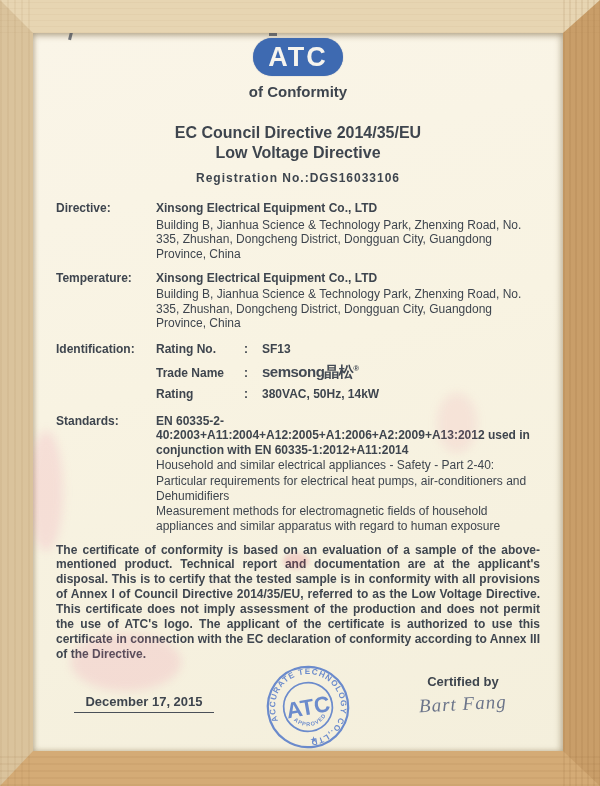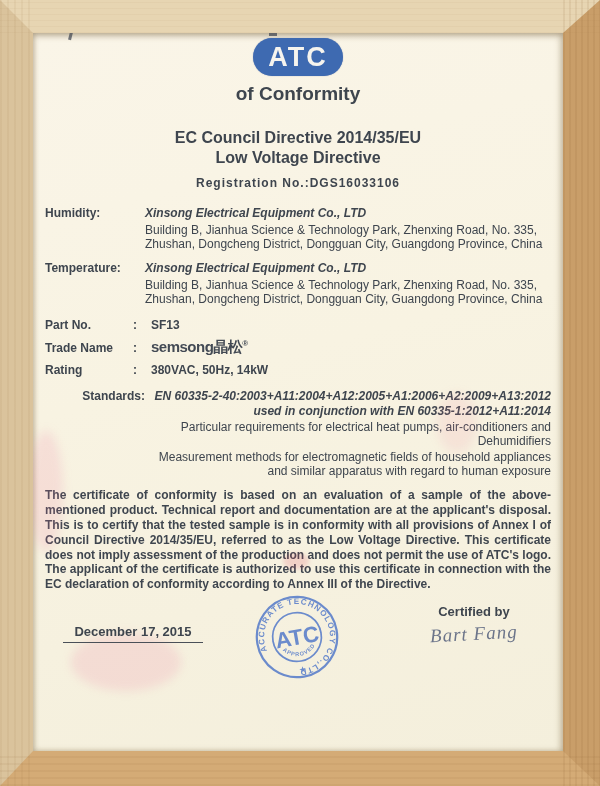--- a/index.html
+++ b/index.html
@@ -22,21 +22,21 @@
     background:repeating-linear-gradient(90deg, rgba(120,75,30,.18) 0 2px, rgba(255,255,255,0) 2px 6px); }
   .grain.top   { top:0; left:0; right:0; height:33px;
     background:repeating-linear-gradient(0deg, rgba(150,110,60,.10) 0 1px, rgba(255,255,255,0) 1px 6px); }
   .grain.bottom{ bottom:0; left:0; right:0; height:35px;
     background:repeating-linear-gradient(0deg, rgba(130,85,40,.14) 0 2px, rgba(255,255,255,0) 2px 7px); }
 
   .paper {
     position:absolute; left:33px; top:33px; right:37px; bottom:35px;
     background:linear-gradient(165deg,#faf5e8 0%, #f8f3e2 45%, #f4efdc 100%);
     box-shadow: inset 0 3px 6px rgba(110,85,50,.35), inset -3px 0 6px rgba(110,85,50,.22), inset 2px 0 4px rgba(110,85,50,.15);
-    padding:0 12px; overflow:hidden; color:#3e454e;
+    padding:0 23px; overflow:hidden; color:#3e454e;
   }
 
   
   .stain { position:absolute; border-radius:50%; filter:blur(5px); pointer-events:none; }
   .stain.s1 { left:-4px; top:398px; width:34px; height:120px; background:rgba(236,120,160,.16); }
   .stain.s2 { left:38px; top:600px; width:110px; height:58px; background:rgba(240,120,160,.17); }
   .stain.s3 { left:404px; top:360px; width:40px; height:60px; background:rgba(236,120,160,.12); }
   .stain.s4 { left:250px; top:520px; width:26px; height:16px; background:rgba(220,60,90,.18); filter:blur(2px); }
   .tick { position:absolute; background:rgba(70,75,85,.75); }
   .tick.t1 { left:36px; top:-1px; width:3px; height:8px; transform:rotate(14deg); }
@@ -44,42 +44,42 @@
 
   
   .logo-pill {
     position:relative; z-index:2; width:90px; height:38px; margin:5px auto 0;
     background:#3e6ab1; border-radius:19px; display:flex; align-items:center; justify-content:center;
     box-shadow:0 0 1px rgba(40,70,140,.6);
   }
   .logo-pill span { color:#f6f4ee; font-weight:bold; font-size:27px; letter-spacing:2px; line-height:1; }
   .cert-title { position:relative; z-index:1; margin-top:-11px; text-align:center;
     font-size:27px; font-weight:bold; letter-spacing:11px; color:#3d434c; white-space:nowrap; }
-  .conformity { margin-top:7px; text-align:center; font-size:19px; font-weight:bold; }
+  .conformity { margin-top:7px; text-align:center; font-size:15px; font-weight:bold; }
   .directive1 { margin-top:24px; text-align:center; font-size:16px; font-weight:bold; }
   .directive2 { margin-top:2px; text-align:center; font-size:16px; font-weight:bold; }
   .registration { margin-top:9px; text-align:center; font-size:12px; font-weight:bold; letter-spacing:1px; }
 
   
   .row { display:flex; font-size:12px; line-height:1.22; }
   .row .lab { flex:0 0 100px; font-weight:bold; }
   .row .val { flex:1; }
-  .bold { font-weight:bold;font-style:italic; }
+  .bold { font-weight:bold; }
   .addr { font-weight:normal; margin-top:2px; }
   .r-applicant { margin-top:16px; }
   .r-manufacturer { margin-top:9px; }
   .r-product { margin-top:12px; }
   .r-ident { margin-top:11px; }
   .id-row { display:flex; margin-bottom:6px; align-items:baseline; }
   .id-row .fname { flex:0 0 88px; font-weight:bold; }
   .id-row .colon { flex:0 0 18px; font-weight:bold; }
   .id-row .fval { font-weight:bold; }
   .brand { font-size:15px; letter-spacing:-0.5px; font-weight:bold; color:#434a54; }
   .brand sup { font-size:8px; }
-  .r-standards { margin-top:6px;text-align:right; }
+  .r-standards { margin-top:6px; }
   .std-line { margin:0 0 1px 0; }
 
   .paragraph { margin-top:8px; font-size:12px; font-weight:bold; text-align:justify; line-height:1.24; color:#3f464f; }
 
   
   .sign-zone { position:relative; height:84px; margin-top:4px; }
   .certified { position:absolute; right:2px; top:8px; width:150px; text-align:center; }
   .certified .cap { font-weight:bold; font-size:13px; }
   .signature { display:inline-block; margin-top:4px; font-family:"Liberation Serif", serif; font-style:italic;
     font-size:19px; color:#55607c; transform:rotate(-3deg); opacity:.85; letter-spacing:1px; }
@@ -107,60 +107,62 @@
 
     <div class="logo-pill">
       <span>ATC</span>
     </div>
     <div class="conformity">of Conformity</div>
     <div class="directive1">EC Council Directive 2014/35/EU</div>
     <div class="directive2">Low Voltage Directive</div>
     <div class="registration">Registration No.:DGS16033106</div>
 
     <div class="row r-applicant">
-      <div class="lab">Humidity:</div>
+      <div class="lab">Directive:</div>
       <div class="val">
         <div class="bold">Xinsong Electrical Equipment Co., LTD</div>
         <div class="addr">Building B, Jianhua Science &amp; Technology Park, Zhenxing Road, No. 335, Zhushan, Dongcheng District, Dongguan City, Guangdong Province, China</div>
       </div>
     </div>
 
     <div class="row r-manufacturer">
       <div class="lab">Temperature:</div>
       <div class="val">
         <div class="bold">Xinsong Electrical Equipment Co., LTD</div>
         <div class="addr">Building B, Jianhua Science &amp; Technology Park, Zhenxing Road, No. 335, Zhushan, Dongcheng District, Dongguan City, Guangdong Province, China</div>
       </div>
     </div>
 
 
     <div class="row r-ident">
+      <div class="lab">Identification:</div>
       <div class="val">
         <div class="id-row">
-          <span class="fname">Part No.</span>
+          <span class="fname">Rating No.</span>
           <span class="colon">:</span>
           <span class="fval">SF13</span>
         </div>
         <div class="id-row">
           <span class="fname">Trade Name</span>
           <span class="colon">:</span>
           <span class="brand"><span>semsong晶松</span><sup>®</sup></span>
         </div>
         <div class="id-row">
           <span class="fname">Rating</span>
           <span class="colon">:</span>
           <span class="fval">380VAC, 50Hz, 14kW</span>
         </div>
       </div>
     </div>
 
     <div class="row r-standards">
       <div class="lab">Standards:</div>
       <div class="val">
         <div class="std-line bold">EN 60335-2-40:2003+A11:2004+A12:2005+A1:2006+A2:2009+A13:2012 used in conjunction with EN 60335-1:2012+A11:2014</div>
+        <div class="std-line">Household and similar electrical appliances - Safety - Part 2-40:</div>
         <div class="std-line">Particular requirements for electrical heat pumps, air-conditioners and Dehumidifiers</div>
         <div class="std-line">Measurement methods for electromagnetic fields of household appliances and similar apparatus with regard to human exposure</div>
       </div>
     </div>
 
     <div class="paragraph">The certificate of conformity is based on an evaluation of a sample of the above-mentioned product. Technical report and documentation are at the applicant's disposal. This is to certify that the tested sample is in conformity with all provisions of Annex I of Council Directive 2014/35/EU, referred to as the Low Voltage Directive. This certificate does not imply assessment of the production and does not permit the use of ATC's logo. The applicant of the certificate is authorized to use this certificate in connection with the EC declaration of conformity according to Annex III of the Directive.</div>
 
     <div class="sign-zone">
       <svg class="seal" viewBox="0 0 110 110" width="94" height="94">
         <g transform="rotate(-10 55 55)" opacity="0.88">

